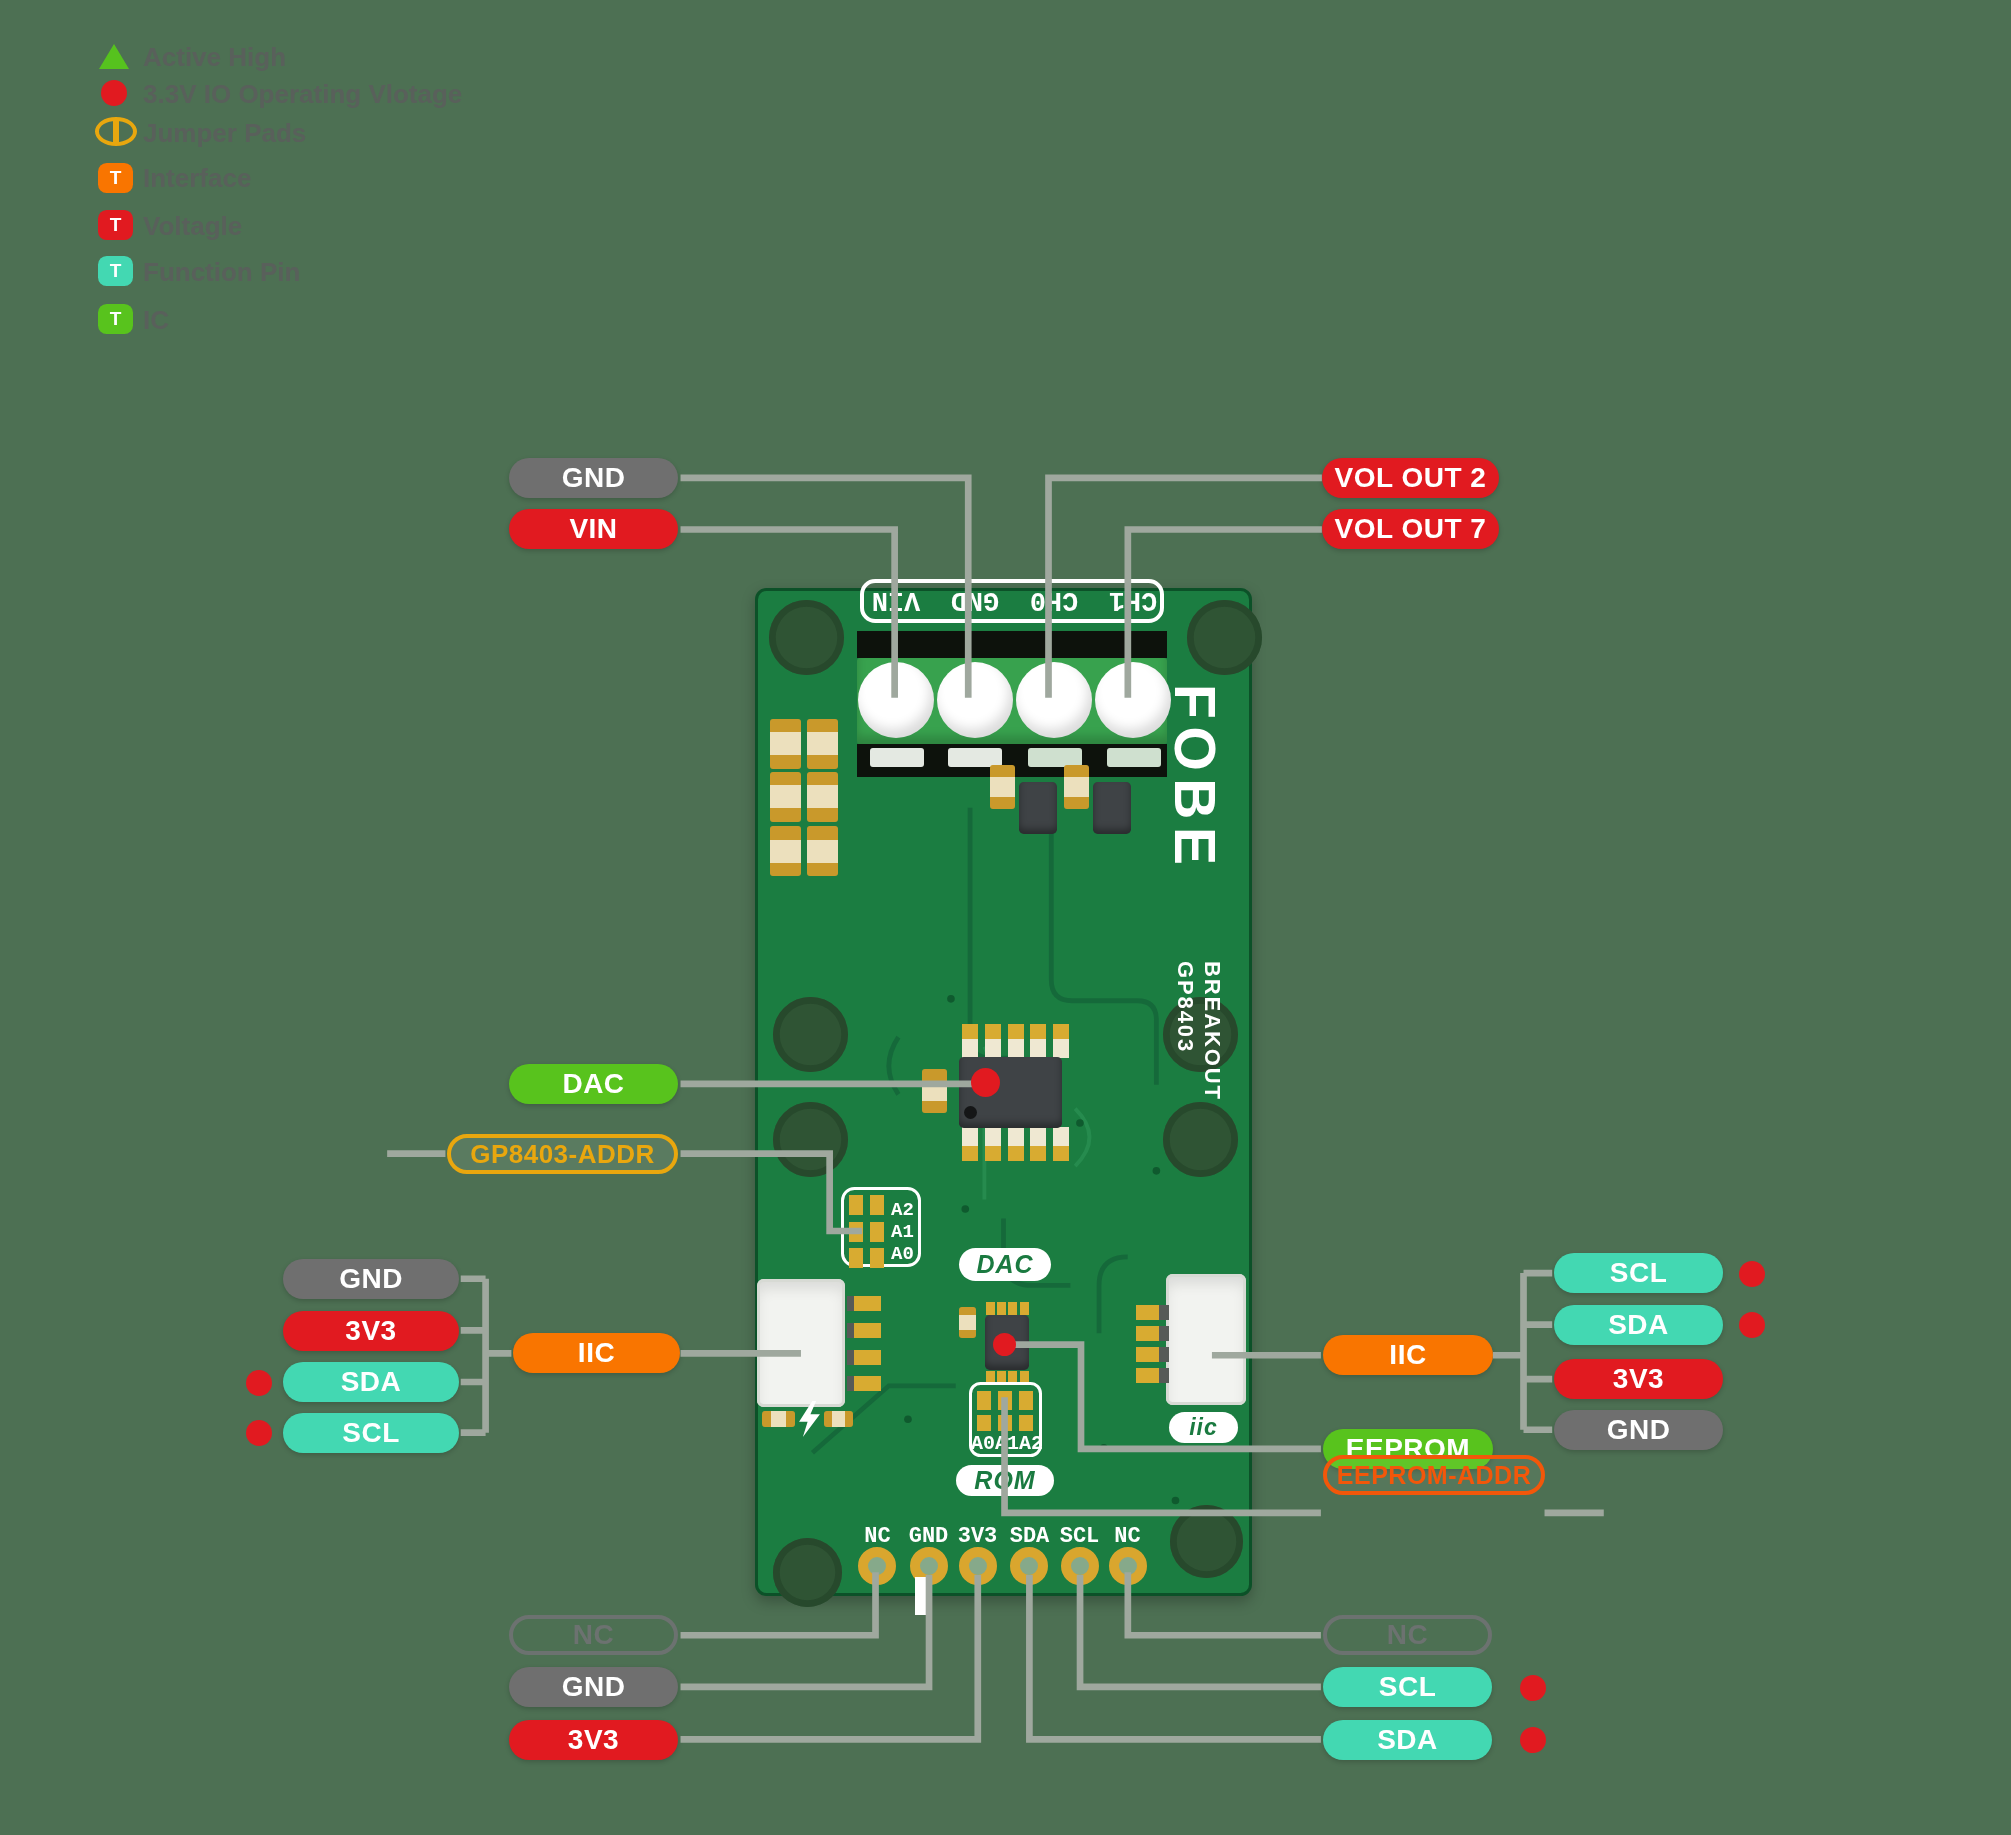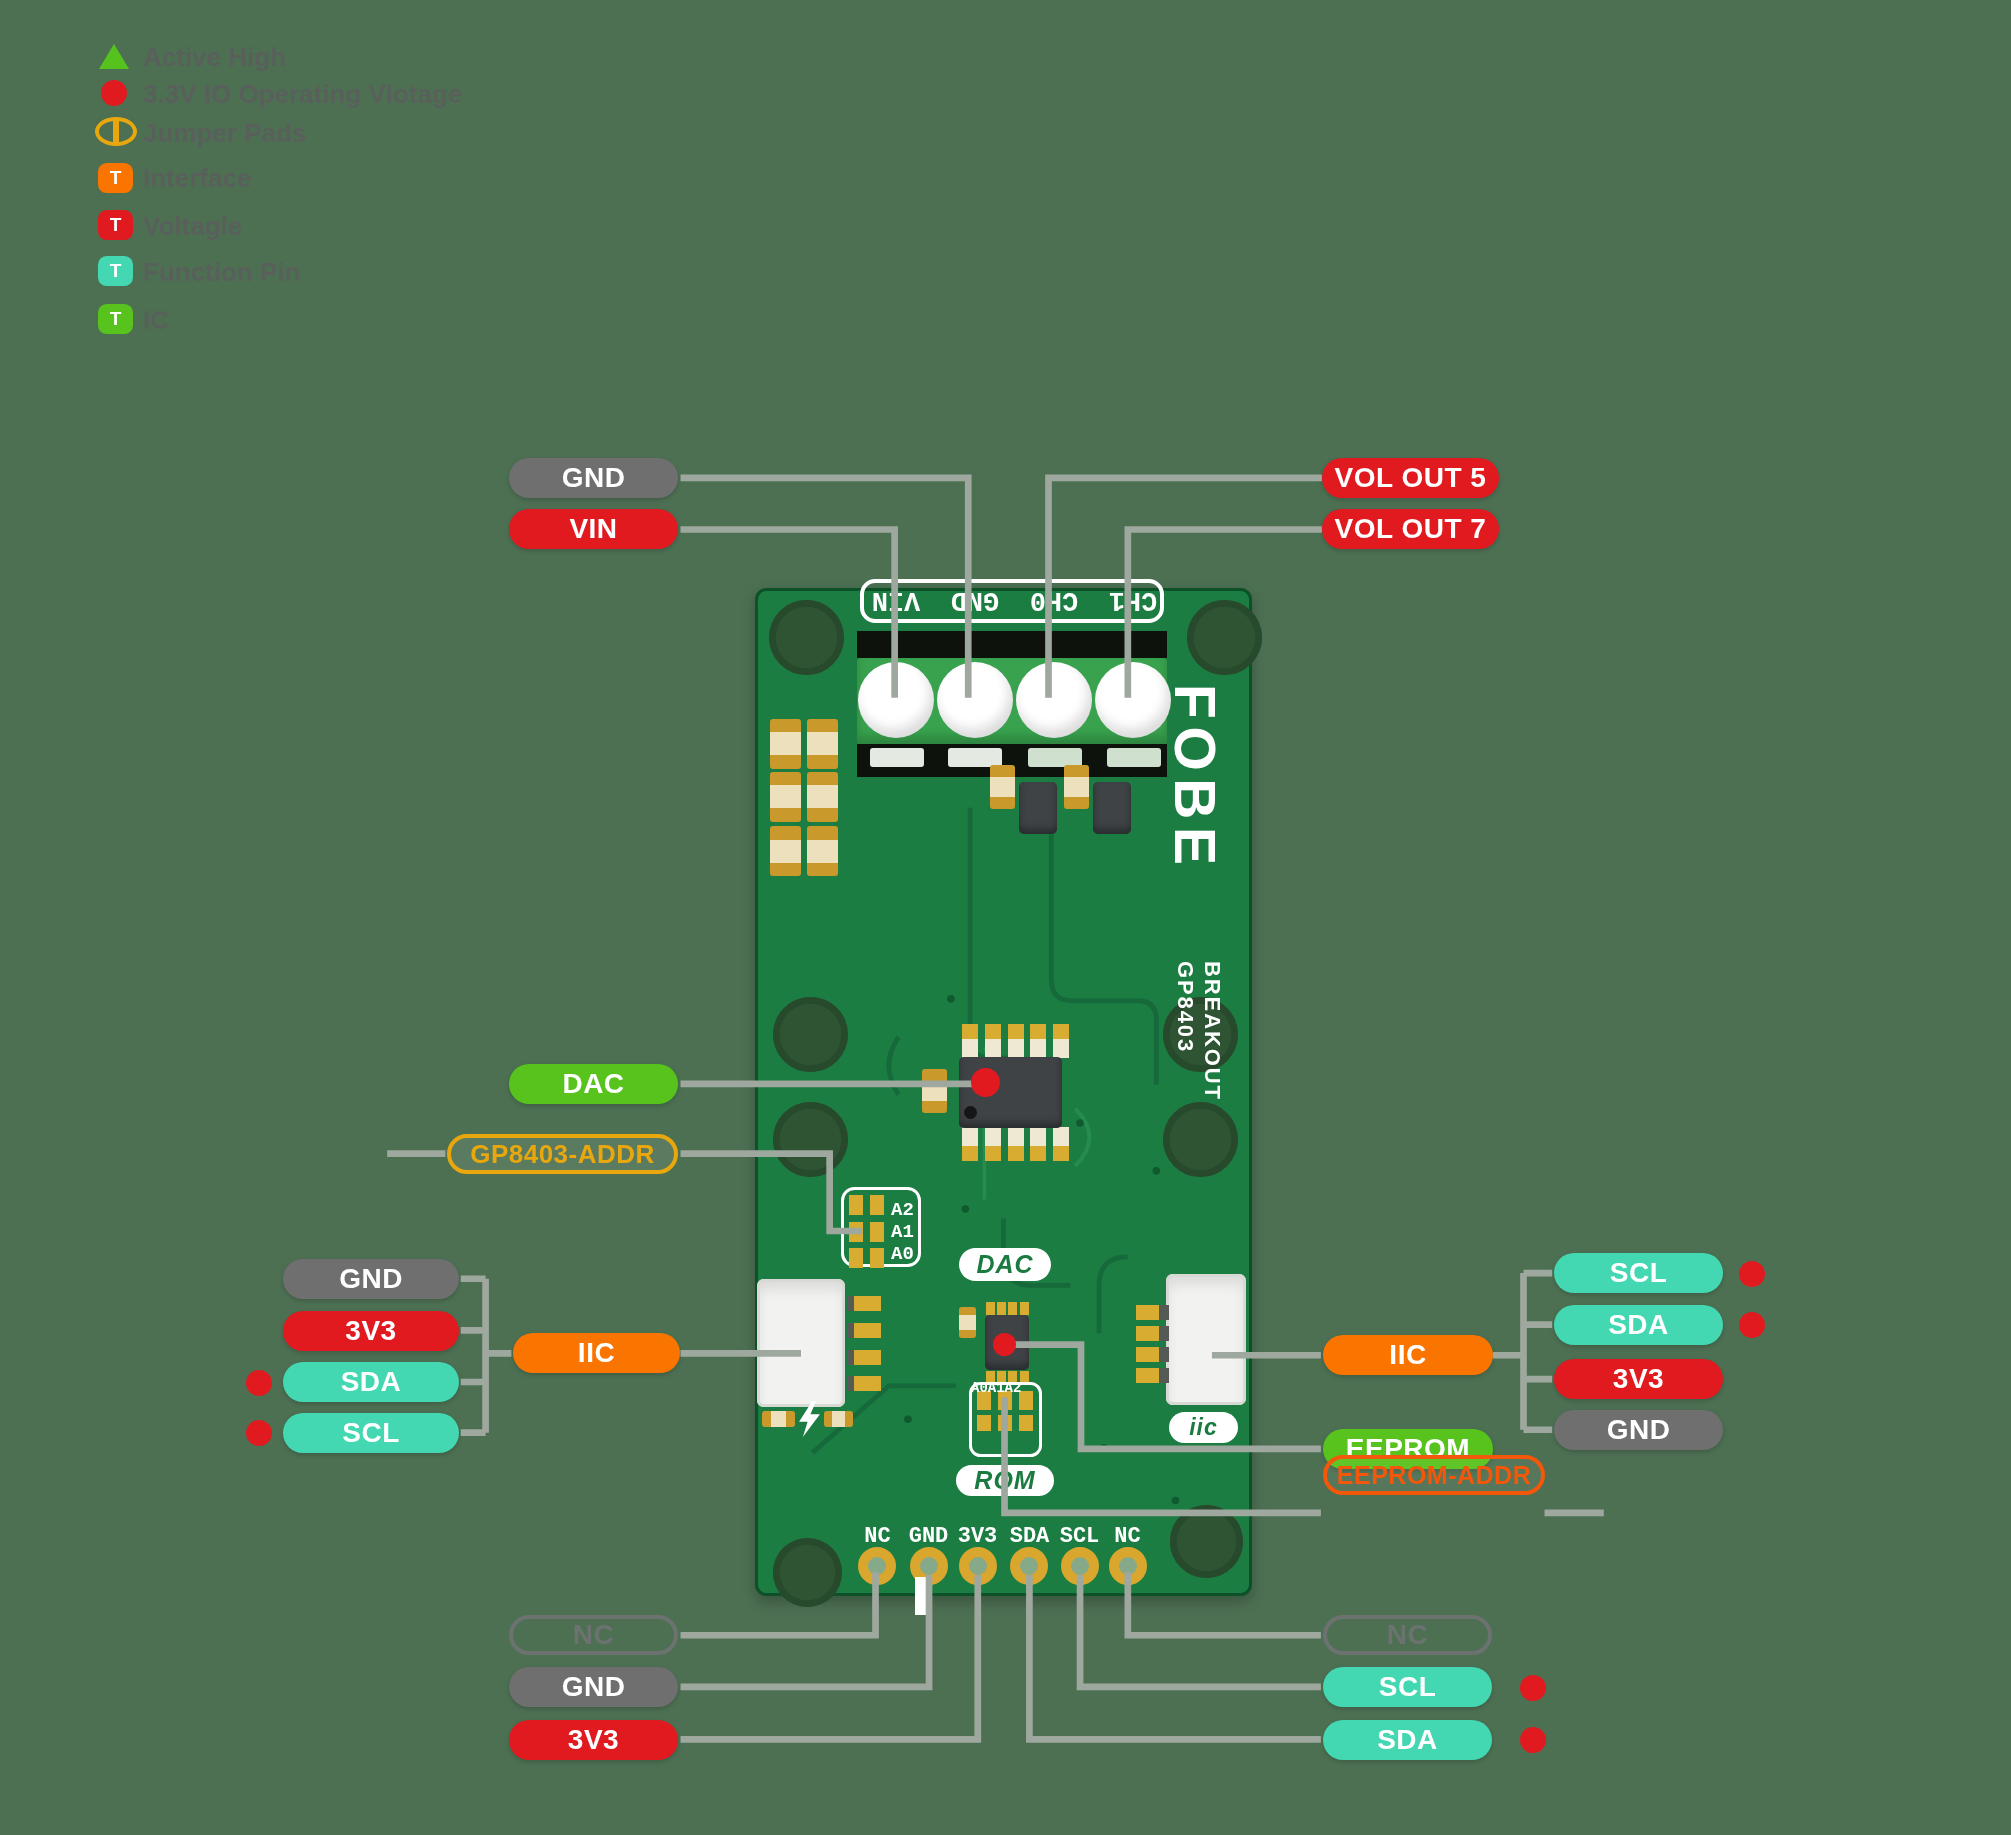--- a/index.html
+++ b/index.html
@@ -243,21 +243,21 @@
   <div class="epad" style="left:1020px;top:1371px"></div>
   <div class="capv tn" style="left:959px;top:1307px"></div>
 
   <div class="silkbox" style="left:969px;top:1382px;width:73px;height:75px;border-width:3.8px;border-radius:11.5px"></div>
   <div class="jp" style="left:977px;top:1391px;height:19px"></div>
   <div class="jp" style="left:998px;top:1391px;height:19px"></div>
   <div class="jp" style="left:1019px;top:1391px;height:19px"></div>
   <div class="jp" style="left:977px;top:1415px;height:16.3px"></div>
   <div class="jp" style="left:998px;top:1415px;height:16.3px"></div>
   <div class="jp" style="left:1019px;top:1415px;height:16.3px"></div>
-  <div class="jlabel" style="left:971px;top:1380px;font-size:14px">A0A1A2</div>
+  <div class="jlabel" style="left:971px;top:1432px;font-size:20px">A0A1A2</div>
 
   <div class="oval" style="left:956px;top:1465px;width:98px;height:31px">ROM</div>
 
   <div class="pin-silk" style="left:849px;top:1524px">NC</div>
   <div class="pin-silk" style="left:900px;top:1524px">GND</div>
   <div class="pin-silk" style="left:949px;top:1524px">3V3</div>
   <div class="pin-silk" style="left:1001px;top:1524px">SDA</div>
   <div class="pin-silk" style="left:1051px;top:1524px">SCL</div>
   <div class="pin-silk" style="left:1099px;top:1524px">NC</div>
   <div class="pad-th" style="left:858px;top:1547px"></div>
@@ -291,21 +291,21 @@
       <path d="M1382 1765 H1130 V1648"></path>
       <path d="M1382 1820 H1077 V1648"></path>
     </g>
   </svg>
 
   <div class="icdot" style="left:971px;top:1068px;width:29px;height:29px"></div>
   <div class="icdot" style="left:993px;top:1333px;width:23px;height:23px"></div>
 
   <div class="pill gray" style="left:509px;top:458px;width:169px">GND</div>
   <div class="pill red" style="left:509px;top:509px;width:169px">VIN</div>
-  <div class="pill red" style="left:1322px;top:458px;width:177px">VOL OUT 5</div>
+  <div class="pill red" style="left:1322px;top:458px;width:177px">VOL OUT 2</div>
   <div class="pill red" style="left:1322px;top:509px;width:177px">VOL OUT 7</div>
 
   <div class="pill green" style="left:509px;top:1064px;width:169px">DAC</div>
   <div class="pill outline-yellow" style="left:447px;top:1134px;width:231px">GP8403-ADDR</div>
 
   <div class="pill gray" style="left:283px;top:1259px;width:176px">GND</div>
   <div class="pill red" style="left:283px;top:1311px;width:176px">3V3</div>
   <div class="pill teal" style="left:283px;top:1362px;width:176px">SDA</div>
   <div class="pill teal" style="left:283px;top:1413px;width:176px">SCL</div>
   <div class="dot" style="left:246px;top:1370px"></div>

